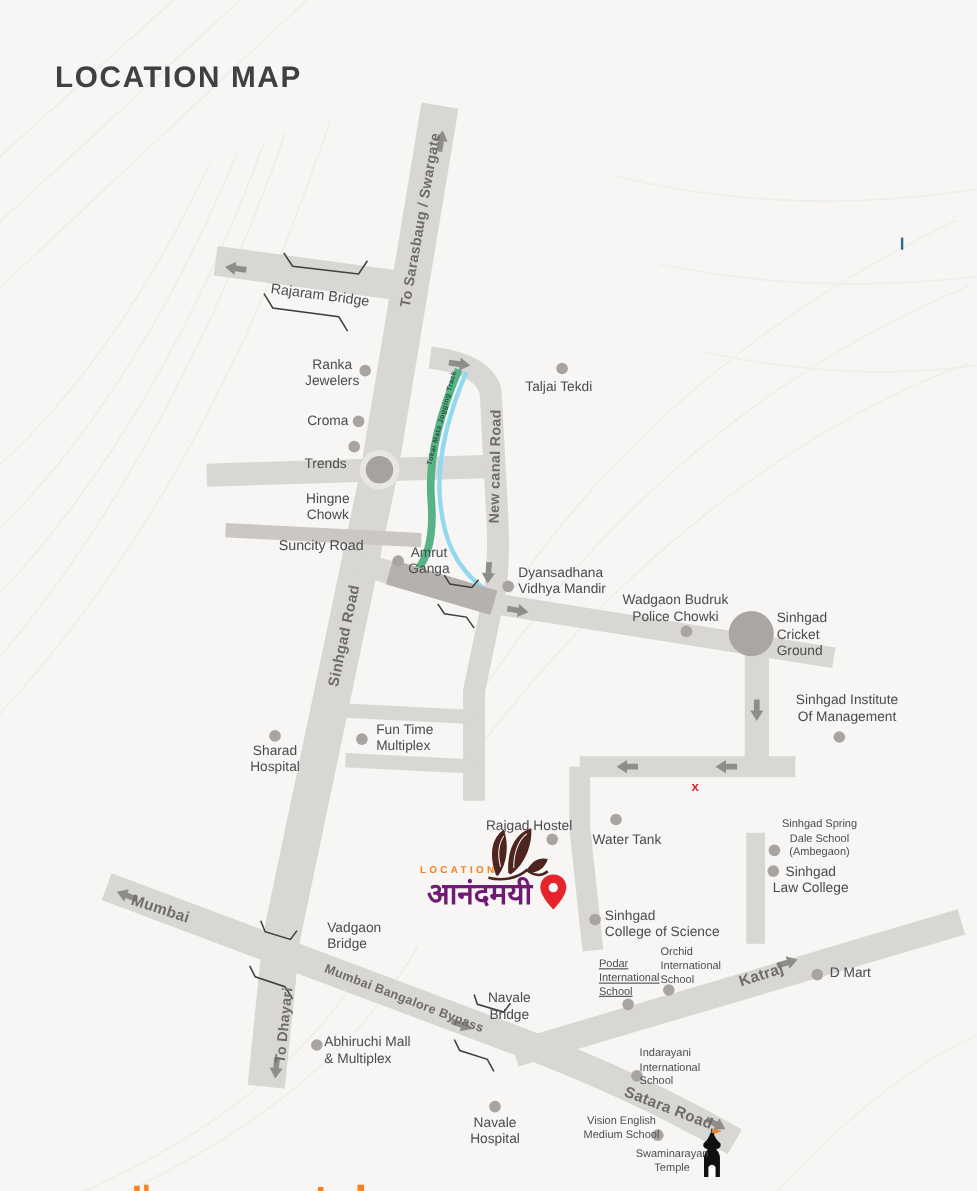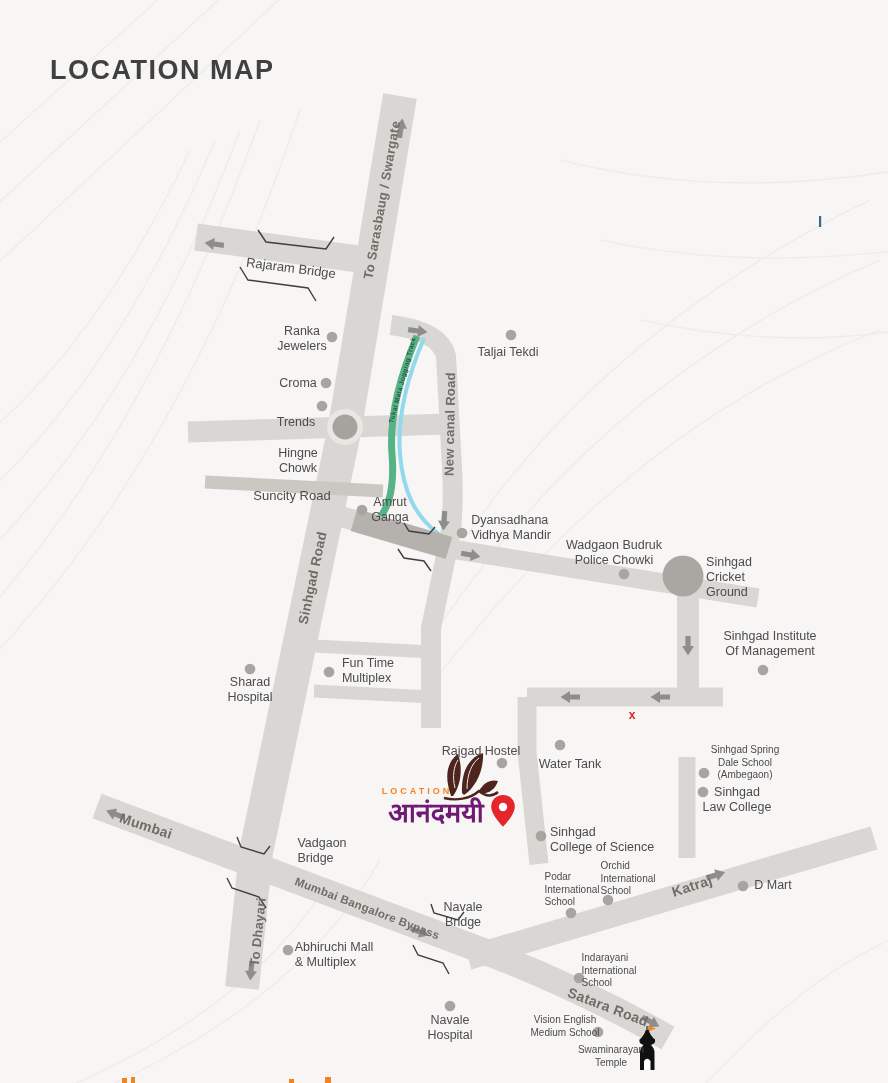--- a/index.html
+++ b/index.html
@@ -223,21 +223,21 @@
 Hospital</div>
 <div class="lbl" style="left:475px;top:751px;white-space:nowrap;padding-left:12px;">Rajgad Hostel</div>
 <div class="lbl" style="left:570px;top:764px;white-space:nowrap;">Water Tank</div>
 <div class="lbl sm" style="left:745px;top:763px;">Sinhgad Spring
 Dale School
 (Ambegaon)</div>
 <div class="lbl" style="left:737px;top:800px;">Sinhgad
 Law College</div>
 <div class="lbl left" style="left:602px;top:840px;">Sinhgad
 College of Science</div>
-<div class="lbl sm left" style="left:572px;top:890px;">Podar
+<div class="lbl sm left" style="left:572px;top:890px;text-decoration:underline;">Podar
 International
 School</div>
 <div class="lbl sm left" style="left:628px;top:879px;">Orchid
 International
 School</div>
 <div class="lbl" style="left:773px;top:885px;white-space:nowrap;">D Mart</div>
 <div class="lbl left" style="left:334px;top:955px;">Abhiruchi Mall
 &amp; Multiplex</div>
 <div class="lbl" style="left:450px;top:1028px;">Navale
 Hospital</div>

